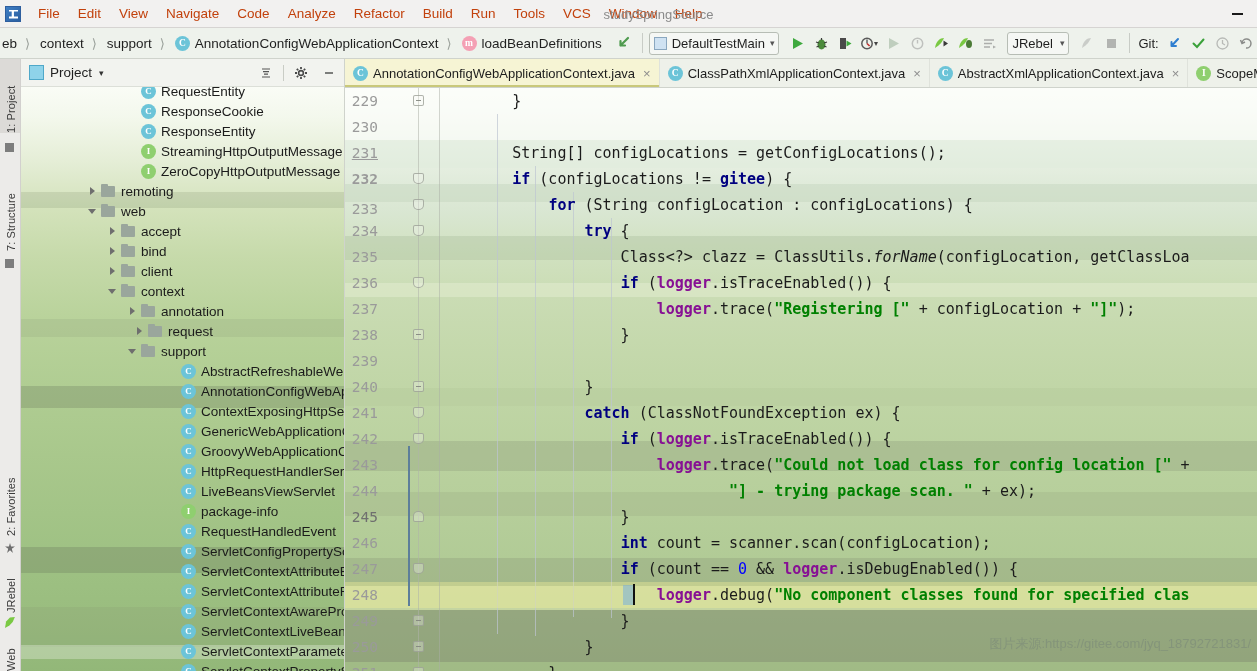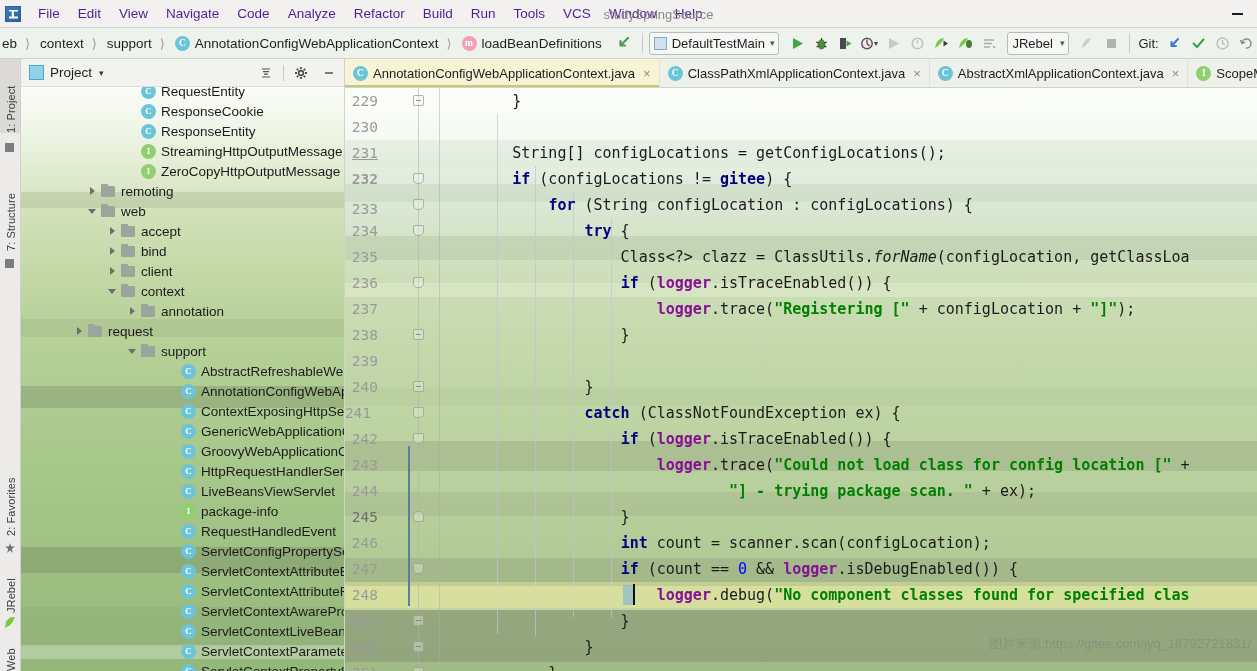--- a/index.html
+++ b/index.html
@@ -30,21 +30,21 @@
     position: relative; flex: 0 0 auto;
   }
   .app-logo::after {
     content: ""; position: absolute; left: 3px; top: 3px;
     width: 9px; height: 9px;
     background: #fff;
     clip-path: polygon(0 0,100% 0,100% 22%,55% 22%,55% 78%,100% 78%,100% 100%,0 100%,0 78%,30% 78%,30% 22%,0 22%);
   }
   .menubar { display: flex; align-items: center; height: 100%; }
   .menu-item {
-    padding: 3px 9px; color: #4c1d95; font-size: 13.5px;
+    padding: 3px 9px; color: #c2410c; font-size: 13.5px;
     cursor: default; white-space: nowrap;
   }
   .win-title {
     position: absolute; left: 0; right: 0; top: 0; height: 28px;
     display: flex; align-items: center; justify-content: center;
     color: #8a8a8a; font-size: 13px; pointer-events: none;
     padding-left: 60px;
   }
   .win-ctrl {
     position: absolute; right: 0; top: 0; height: 28px;
@@ -574,21 +574,21 @@
           <div class="trow" style="padding-left: 86px;">
             <span class="tarrow down"></span>
             <span class="folder-ic"></span>
             <span>context</span>
           </div>
           <div class="trow" style="padding-left: 106px;">
             <span class="tarrow right"></span>
             <span class="folder-ic"></span>
             <span>annotation</span>
           </div>
-          <div class="trow" style="padding-left: 53px;">
+          <div class="trow" style="padding-left: 113px;">
             <span class="tarrow right"></span>
             <span class="folder-ic"></span>
             <span>request</span>
           </div>
           <div class="trow" style="padding-left: 106px;">
             <span class="tarrow down"></span>
             <span class="folder-ic"></span>
             <span>support</span>
           </div>
           <div class="trow" style="padding-left: 146px;">
@@ -733,21 +733,21 @@
             <div class="lnum" style="top: 52px; text-decoration: underline;">231</div>
             <div class="lnum" style="top: 78px; font-weight: bold;">232</div>
             <div class="lnum" style="top: 108px;">233</div>
             <div class="lnum" style="top: 130px;">234</div>
             <div class="lnum" style="top: 156px;">235</div>
             <div class="lnum" style="top: 182px;">236</div>
             <div class="lnum" style="top: 208px;">237</div>
             <div class="lnum" style="top: 234px;">238</div>
             <div class="lnum" style="top: 260px;">239</div>
             <div class="lnum" style="top: 286px;">240</div>
-            <div class="lnum" style="top: 312px; text-align: center;">241</div>
+            <div class="lnum" style="top: 312px;">241</div>
             <div class="lnum" style="top: 338px;">242</div>
             <div class="lnum" style="top: 364px;">243</div>
             <div class="lnum" style="top: 390px;">244</div>
             <div class="lnum" style="top: 416px; color: rgb(111, 111, 111);">245</div>
             <div class="lnum" style="top: 442px;">246</div>
             <div class="lnum" style="top: 468px;">247</div>
             <div class="lnum" style="top: 494px;">248</div>
             <div class="lnum" style="top: 520px;">249</div>
             <div class="lnum" style="top: 546px;">250</div>
             <div class="lnum" style="top: 572px;">251</div>

